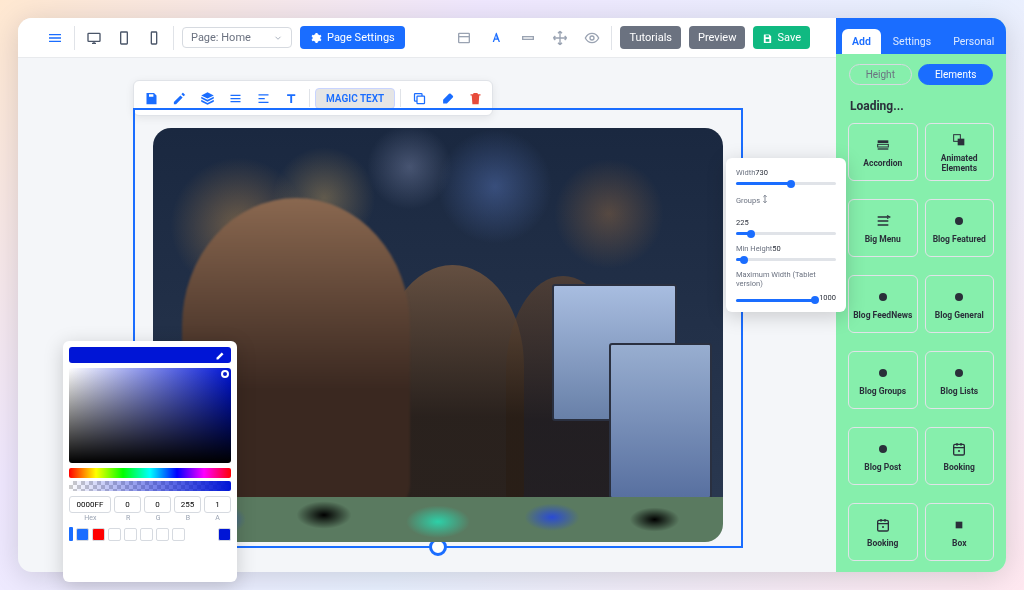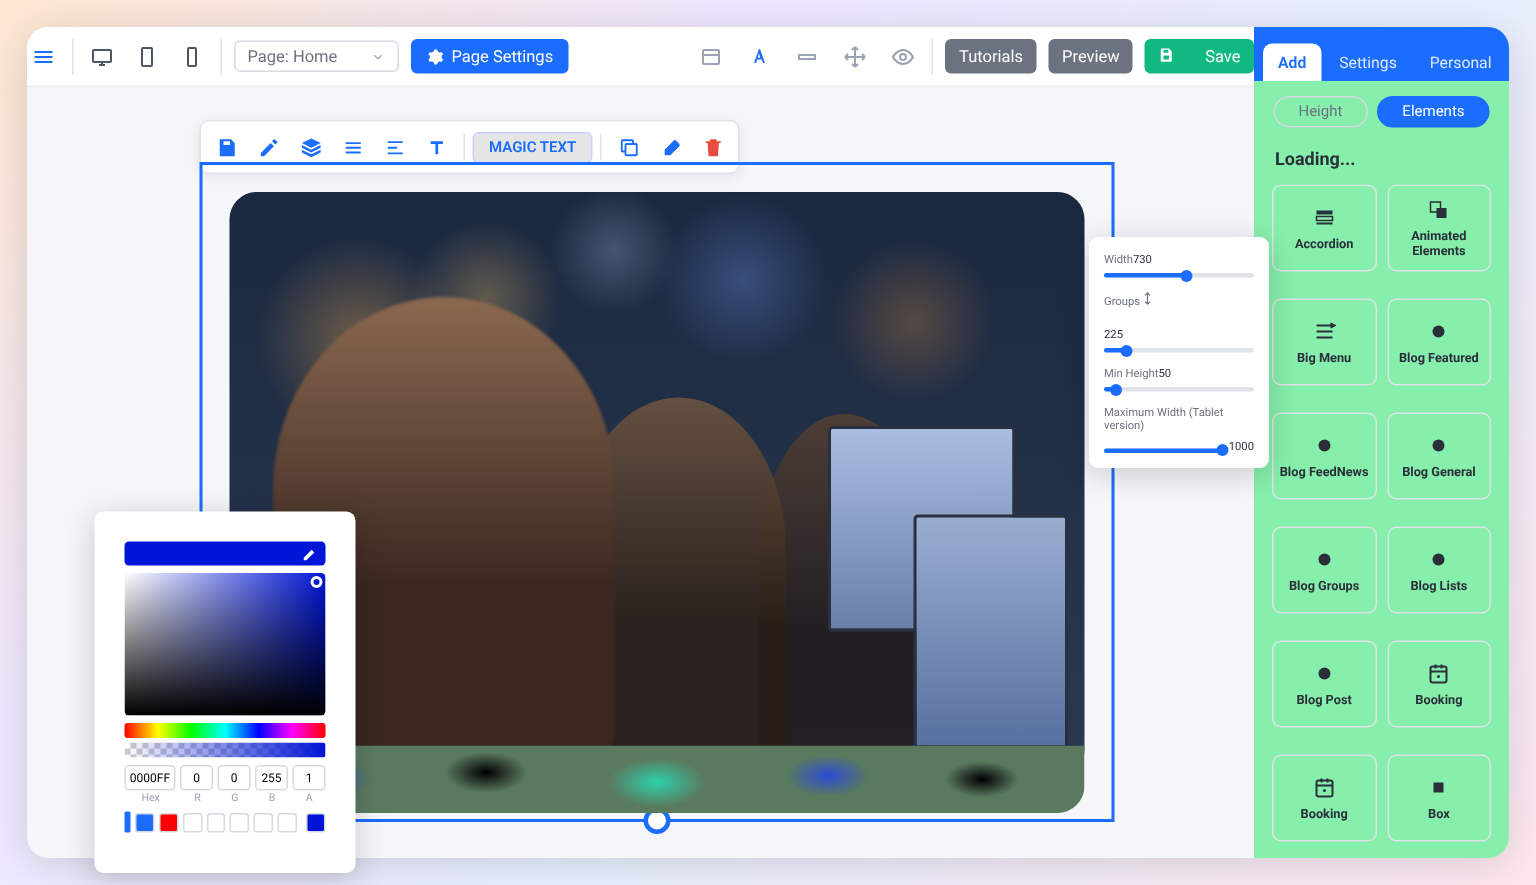--- a/index.html
+++ b/index.html
@@ -1,32 +1,32 @@
 <!DOCTYPE html>
 <html><head>
 <meta charset="utf-8">
 <style>
 *{box-sizing:border-box;margin:0;padding:0;font-family:-apple-system,BlinkMacSystemFont,'Segoe UI',Roboto,sans-serif}
 body{width:1024px;height:590px;background:linear-gradient(135deg,#ffe8d1 0%,#f0e8ff 30%,#e8f0ff 60%,#ffe8f0 100%);padding:18px;position:relative;overflow:hidden}
 .app{width:100%;height:100%;background:#f4f6f9;border-radius:14px;box-shadow:0 4px 30px rgba(0,0,0,0.15);display:flex;position:relative;overflow:visible}
 .main-area{flex:1;display:flex;flex-direction:column}
-.topbar{height:40px;background:#fff;border-bottom:1px solid #e8eaed;display:flex;align-items:center;padding:0 0;gap:8px;border-radius:14px 0 0 0}
+.topbar{height:40px;background:#fff;border-bottom:1px solid #e8eaed;display:flex;align-items:center;padding:0 26px;gap:8px;border-radius:14px 0 0 0}
 .tb-sep{width:1px;height:24px;background:#e0e3e8}
 .tb-icon{width:22px;height:22px;display:flex;align-items:center;justify-content:center;color:#4a5568;cursor:pointer}
 .tb-icon svg{width:16px;height:16px;stroke:currentColor;fill:none;stroke-width:2}
 .tb-iconf svg{fill:currentColor;stroke:none}
 .page-sel{display:flex;align-items:center;border:1px solid #d6dae0;border-radius:4px;padding:3px 8px;gap:8px;font-size:11px;color:#6b7280;width:110px}
 .page-sel span{flex:1}
 .btn-settings{background:#1a6dff;color:#fff;border-radius:4px;padding:5px 10px;font-size:11px;display:flex;align-items:center;gap:5px;cursor:pointer}
 .btn-settings svg{width:12px;height:12px;fill:#fff}
 .tb-spacer{flex:1}
 .tb-right-icons{display:flex;align-items:center;gap:10px}
 .tb-right-icons .tb-icon{color:#9aa3b2}
 .btn-grey{background:#6b7280;color:#fff;border-radius:4px;padding:5px 9px;font-size:11px;cursor:pointer}
-.btn-save{background:#10b981;color:#fff;border-radius:4px;padding:5px 9px;font-size:11px;display:flex;align-items:flex-start;gap:20px;cursor:pointer}
+.btn-save{background:#10b981;color:#fff;border-radius:4px;padding:5px 9px;font-size:11px;display:flex;align-items:flex-end;gap:4px;cursor:pointer}
 .btn-save svg{width:11px;height:11px;fill:#fff}
 .canvas-wrap{flex:1;position:relative}
 .floating-toolbar{position:absolute;top:22px;left:115px;background:#fff;border:1px solid #e0e3e8;border-radius:6px;box-shadow:0 2px 8px rgba(0,0,0,0.08);display:flex;align-items:center;padding:4px;gap:2px}
 .ft-icon{width:26px;height:26px;display:flex;align-items:center;justify-content:center;color:#1a6dff;cursor:pointer;border-radius:3px}
 .ft-icon.red{color:#e74c3c}
 .ft-icon svg{width:15px;height:15px}
 .ft-sep{width:1px;height:18px;background:#e0e3e8;margin:0 3px}
 .magic-btn{border:1px solid #c8d4ff;color:#1a6dff;background:#e5e5e5;border-radius:4px;padding:4px 10px;font-size:10px;font-weight:600;cursor:pointer}
 .selection-frame{position:absolute;top:50px;left:115px;width:610px;height:440px;border:2px solid #1a6dff}
 .sel-handle{position:absolute;bottom:-10px;left:50%;transform:translateX(-50%);width:18px;height:18px;border:3px solid #1a6dff;background:#fff;border-radius:50%}
@@ -42,21 +42,21 @@
 .hero-fig3{position:absolute;left:62%;top:38%;width:20%;height:62%;background:linear-gradient(180deg,#604530 0%,#201510 60%);border-radius:50% 50% 20% 20%/40% 40% 10% 10%;opacity:0.7}
 .hero-mon{position:absolute;right:8%;top:40%;width:22%;height:35%;background:linear-gradient(180deg,#a8bde0 0%,#6880a8 100%);border-radius:3px;border:2px solid #2a3040}
 .hero-mon2{position:absolute;right:2%;top:55%;width:18%;height:40%;background:linear-gradient(180deg,#98aed0 0%,#5870a0 100%);border-radius:3px;border:2px solid #2a3040}
 .camo-strip{position:absolute;left:135px;bottom:30px;width:570px;height:45px;background:
 radial-gradient(ellipse 60px 30px at 10% 50%,#2a4bd4 0%,transparent 60%),
 radial-gradient(ellipse 50px 25px at 30% 40%,#000 0%,transparent 55%),
 radial-gradient(ellipse 55px 28px at 50% 55%,#2dd0a8 0%,transparent 58%),
 radial-gradient(ellipse 50px 25px at 70% 45%,#2a4bd4 0%,transparent 55%),
 radial-gradient(ellipse 45px 22px at 88% 50%,#000 0%,transparent 55%),
 #5a7a60;border-radius:0 0 18px 18px}
-.color-picker{position:absolute;bottom:-10px;left:45px;width:174px;height:241px;background:#fff;border-radius:6px;box-shadow:0 4px 20px rgba(0,0,0,0.18);padding:20px}
+.color-picker{position:absolute;bottom:-10px;left:45px;width:174px;height:241px;background:#fff;border-radius:6px;box-shadow:0 4px 20px rgba(0,0,0,0.18);padding:6px}
 .cp-header{height:16px;background:#0015d6;border-radius:3px;position:relative;margin-bottom:5px}
 .cp-pencil{position:absolute;right:4px;top:2px;width:12px;height:12px;color:#fff}
 .cp-grad{height:95px;border-radius:3px;background:linear-gradient(to bottom,transparent,#000),linear-gradient(to right,#fff,#0015d6);position:relative}
 .cp-grad-ind{position:absolute;right:0;top:0;width:8px;height:8px;border:2px solid #fff;border-radius:50%;transform:translate(-2px,2px)}
 .cp-hue{height:10px;margin-top:5px;background:linear-gradient(to right,red,yellow,lime,cyan,blue,magenta,red);border-radius:2px}
 .cp-alpha{height:10px;margin-top:3px;background:linear-gradient(to right,transparent,#0015d6),repeating-conic-gradient(#ccc 0 25%,#fff 0 50%) 0 0/8px 8px;border-radius:2px}
 .cp-row{display:flex;gap:3px;margin-top:5px;align-items:center}
 .cp-input{border:1px solid #d6dae0;border-radius:3px;font-size:8px;text-align:center;padding:3px 0;flex:1}
 .cp-labels{display:flex;gap:3px;margin-top:1px}
 .cp-label{flex:1;font-size:7px;color:#9aa3b2;text-align:center}

